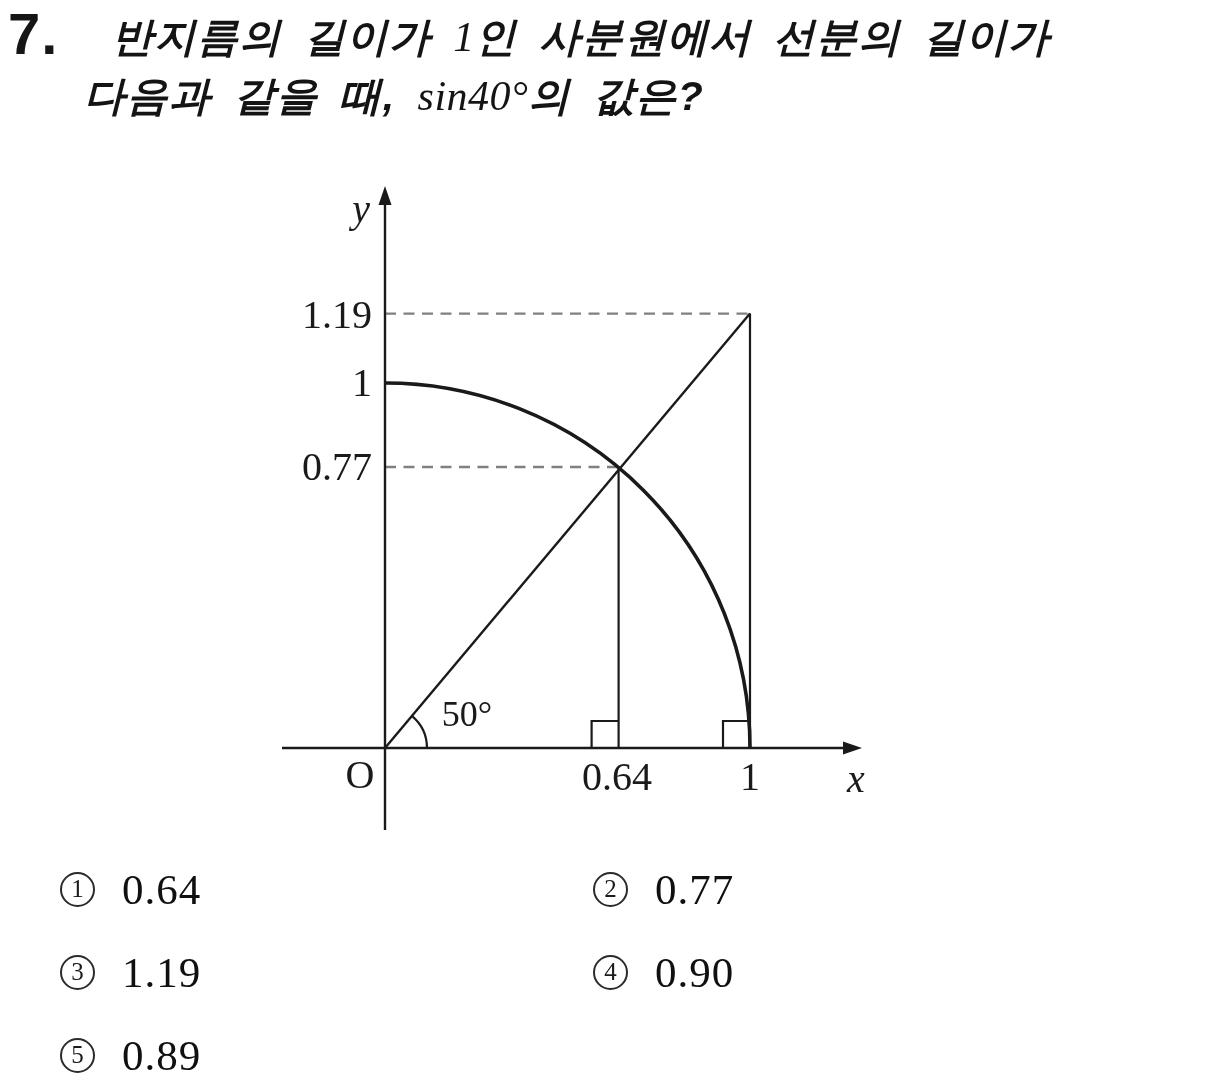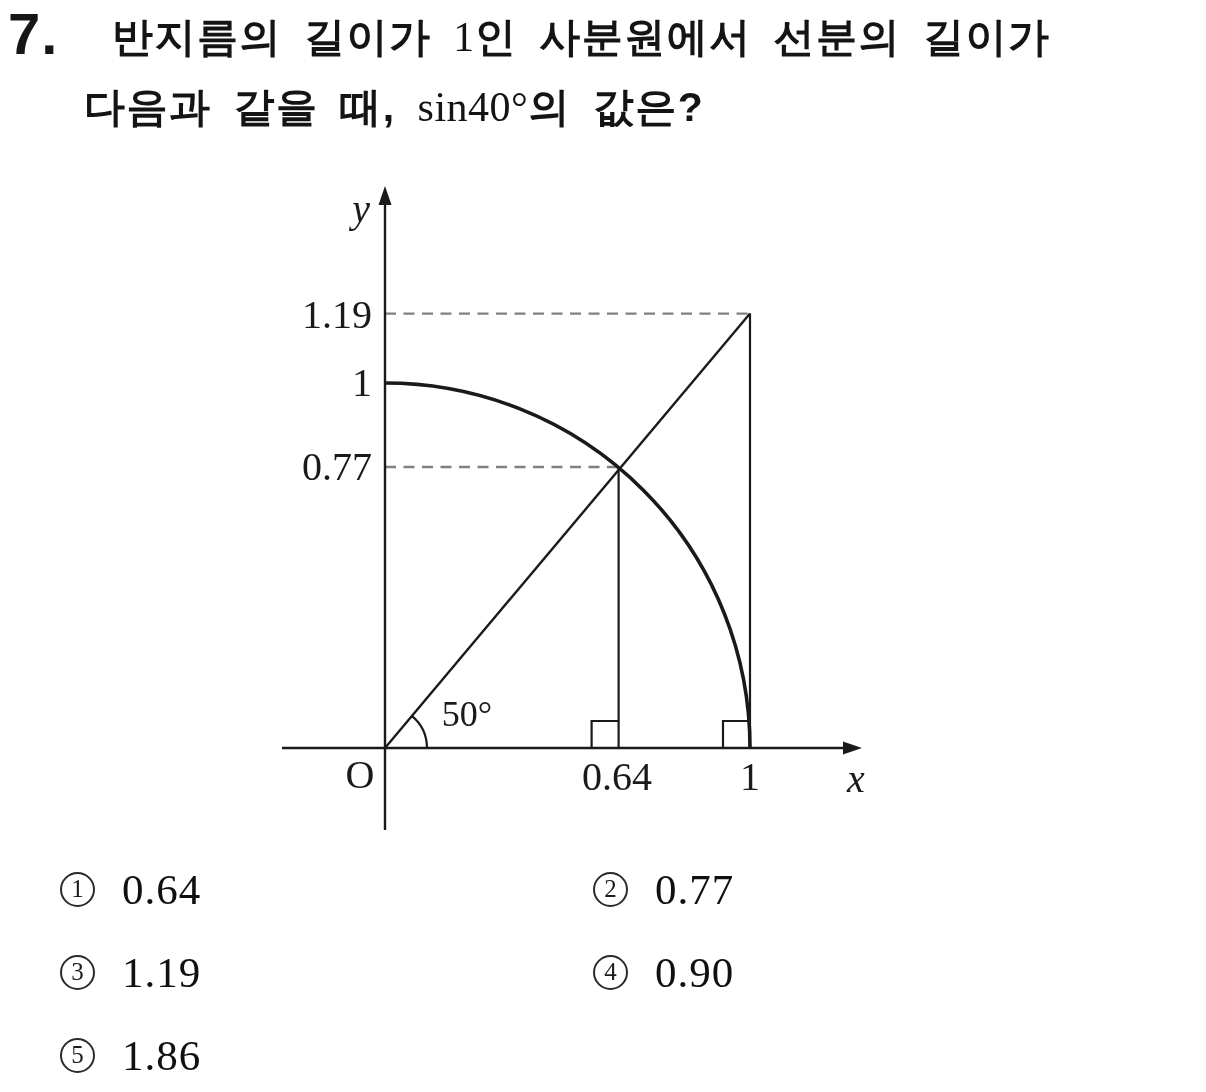--- a/index.html
+++ b/index.html
@@ -19,23 +19,24 @@
     font-size: 58px; font-weight: 700;
     letter-spacing: 1px;
     color: #161616;
   }
   .q-line {
     font-size: 41px; font-weight: 700;
     letter-spacing: 1.5px;
     word-spacing: 9px;
     color: #141414;
     white-space: nowrap;
+    font-style: italic;
   }
   .q-line1 { left: 112px; top: 10px; }
-  .q-line2 { left: 84px; top: 80px; }
+  .q-line2 { left: 84px; top: 69px; }
   .math-serif {
     font-family: "Liberation Serif", "DejaVu Serif", serif;
     font-weight: 400;
     font-size: 42px;
     letter-spacing: 0.5px;
     word-spacing: 2px;
   }
 
   
   .figure-svg { left: 270px; top: 180px; }
@@ -136,16 +137,16 @@
       <span class="choice-value">1.19</span>
     </div>
     <div class="choice">
       <span class="marker-circle">4</span>
       <span class="choice-value">0.90</span>
     </div>
   </div>
   <div class="choice-row">
     <div class="choice col1">
       <span class="marker-circle">5</span>
-      <span class="choice-value">1.86</span>
+      <span class="choice-value">0.89</span>
     </div>
   </div>
 </div>
 
 </body></html>

